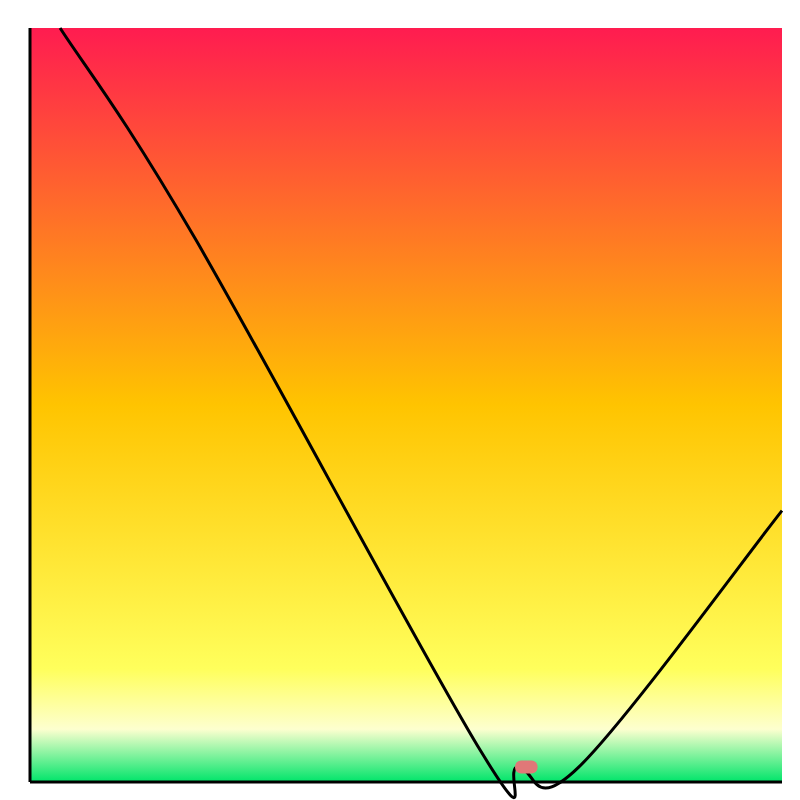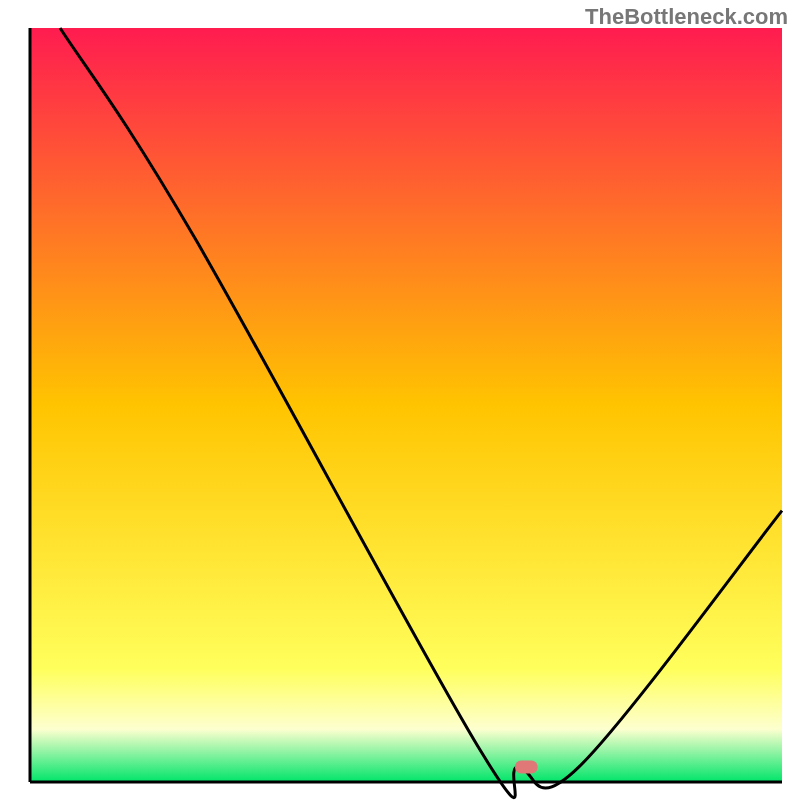--- a/index.html
+++ b/index.html
@@ -28,21 +28,20 @@
   svg {
     position: absolute;
     top: 0;
     left: 0;
   }
 </style>
 </head>
 <body>
 
 <div id="container">
-  <div id="watermark">TheBottleneck.com</div>
   <svg id="plot" width="800" height="800">
     <defs>
       <linearGradient id="bg-grad" x1="0" y1="0" x2="0" y2="1">
           <stop offset="0%" stop-color="#ff1c50"></stop>
           <stop offset="50%" stop-color="#ffc400"></stop>
           <stop offset="85%" stop-color="#ffff5c"></stop>
           <stop offset="93%" stop-color="#fdffcf"></stop>
           <stop offset="100%" stop-color="#00e56a"></stop>
         </linearGradient>
     </defs>

